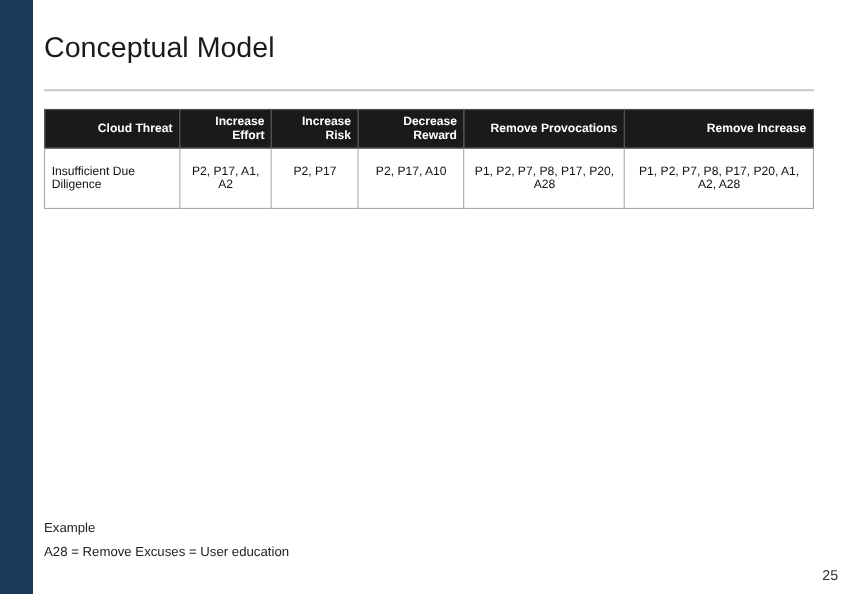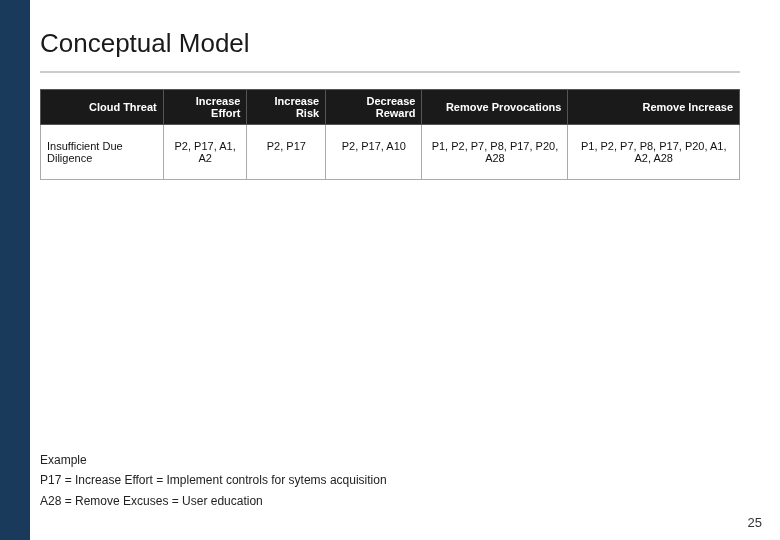--- a/index.html
+++ b/index.html
@@ -14,21 +14,21 @@
 
     .slide-container {
       width: 780px;
       height: 540px;
       padding: 28px 40px 20px 40px;
       position: relative;
     }
 
     .title-section {
       border-bottom: 2px solid #cccccc;
-      padding-bottom: 12px;
+      padding-bottom: 22px;
       margin-bottom: 16px;
     }
 
     .slide-title {
       font-size: 26px;
       font-weight: normal;
       color: #1a1a1a;
     }
 
     .table-wrapper {
@@ -121,19 +121,18 @@
           <td>P2, P17, A10</td>
           <td>P1, P2, P7, P8, P17, P20, A28</td>
           <td>P1, P2, P7, P8, P17, P20, A1, A2, A28</td>
         </tr>
       </tbody>
     </table>
   </div>
 
   <div class="footer-section">
     <div>Example</div>
-    <div>P17   = Increase Effort =  Implement controls for sytems acquisition</div>
     <div>A28  = Remove Excuses = User education</div>
   </div>
 
   <div class="page-number">25</div>
 
 </div>
 
 </body></html>

